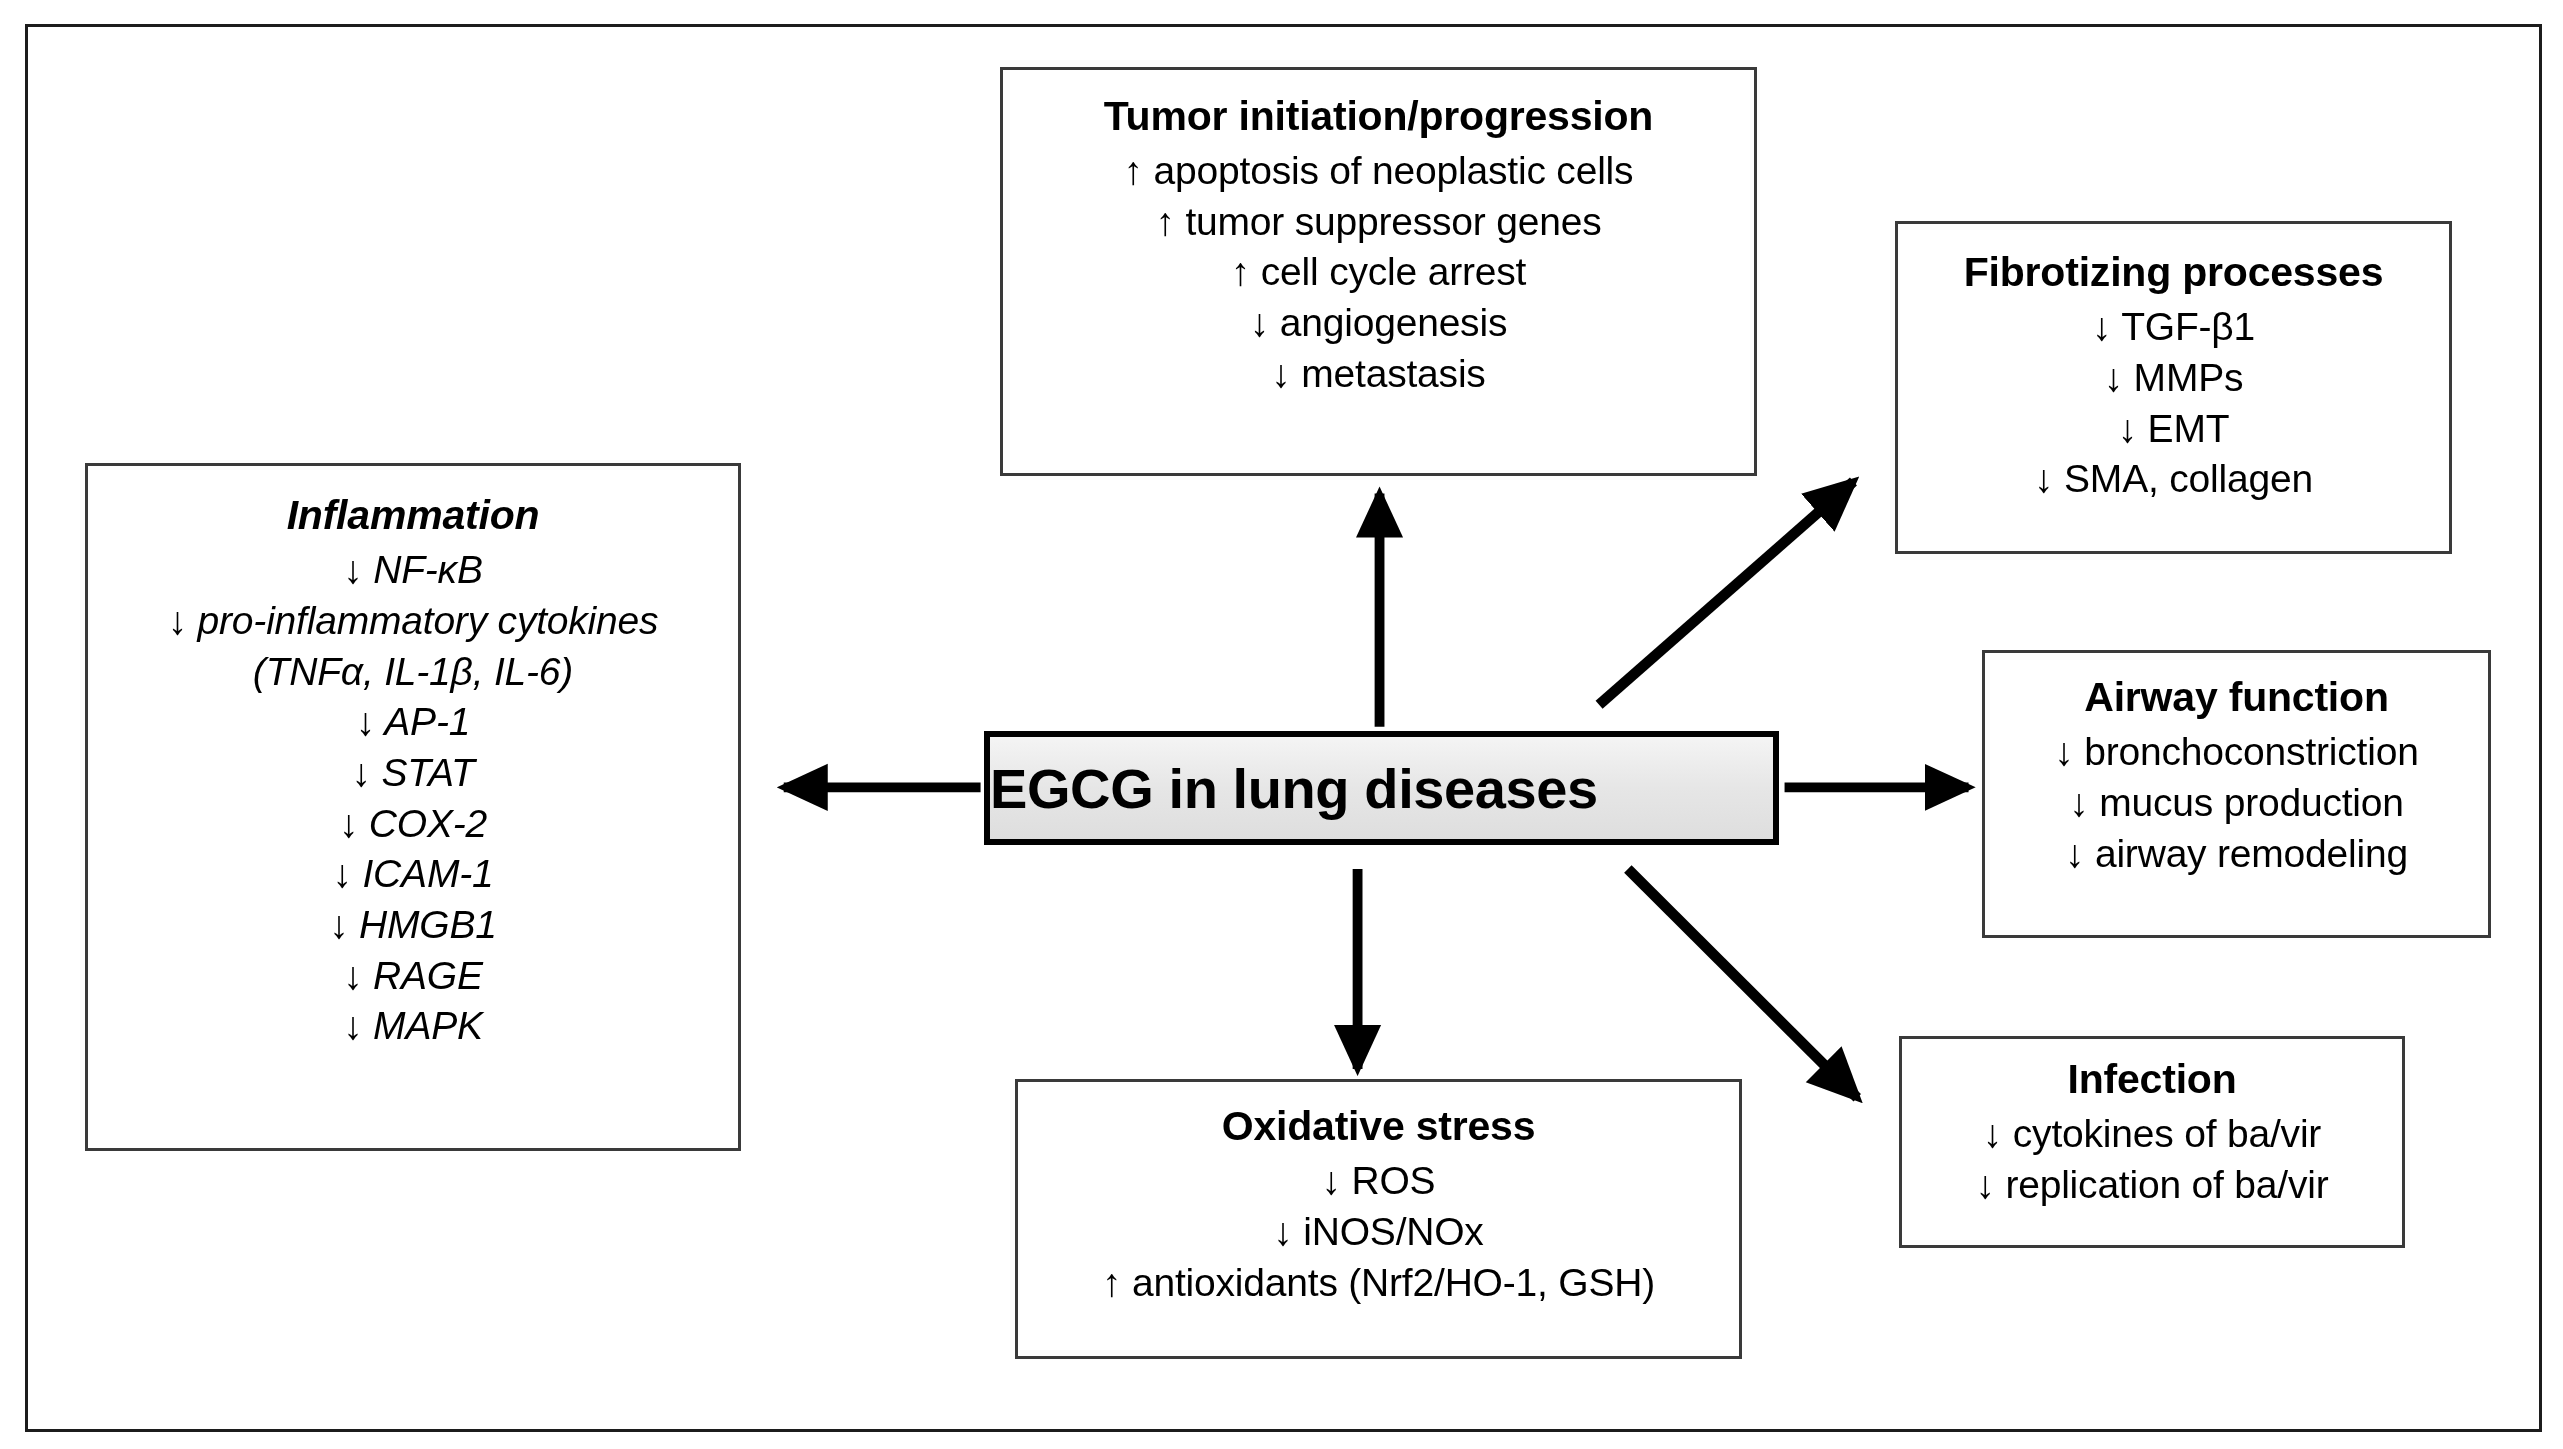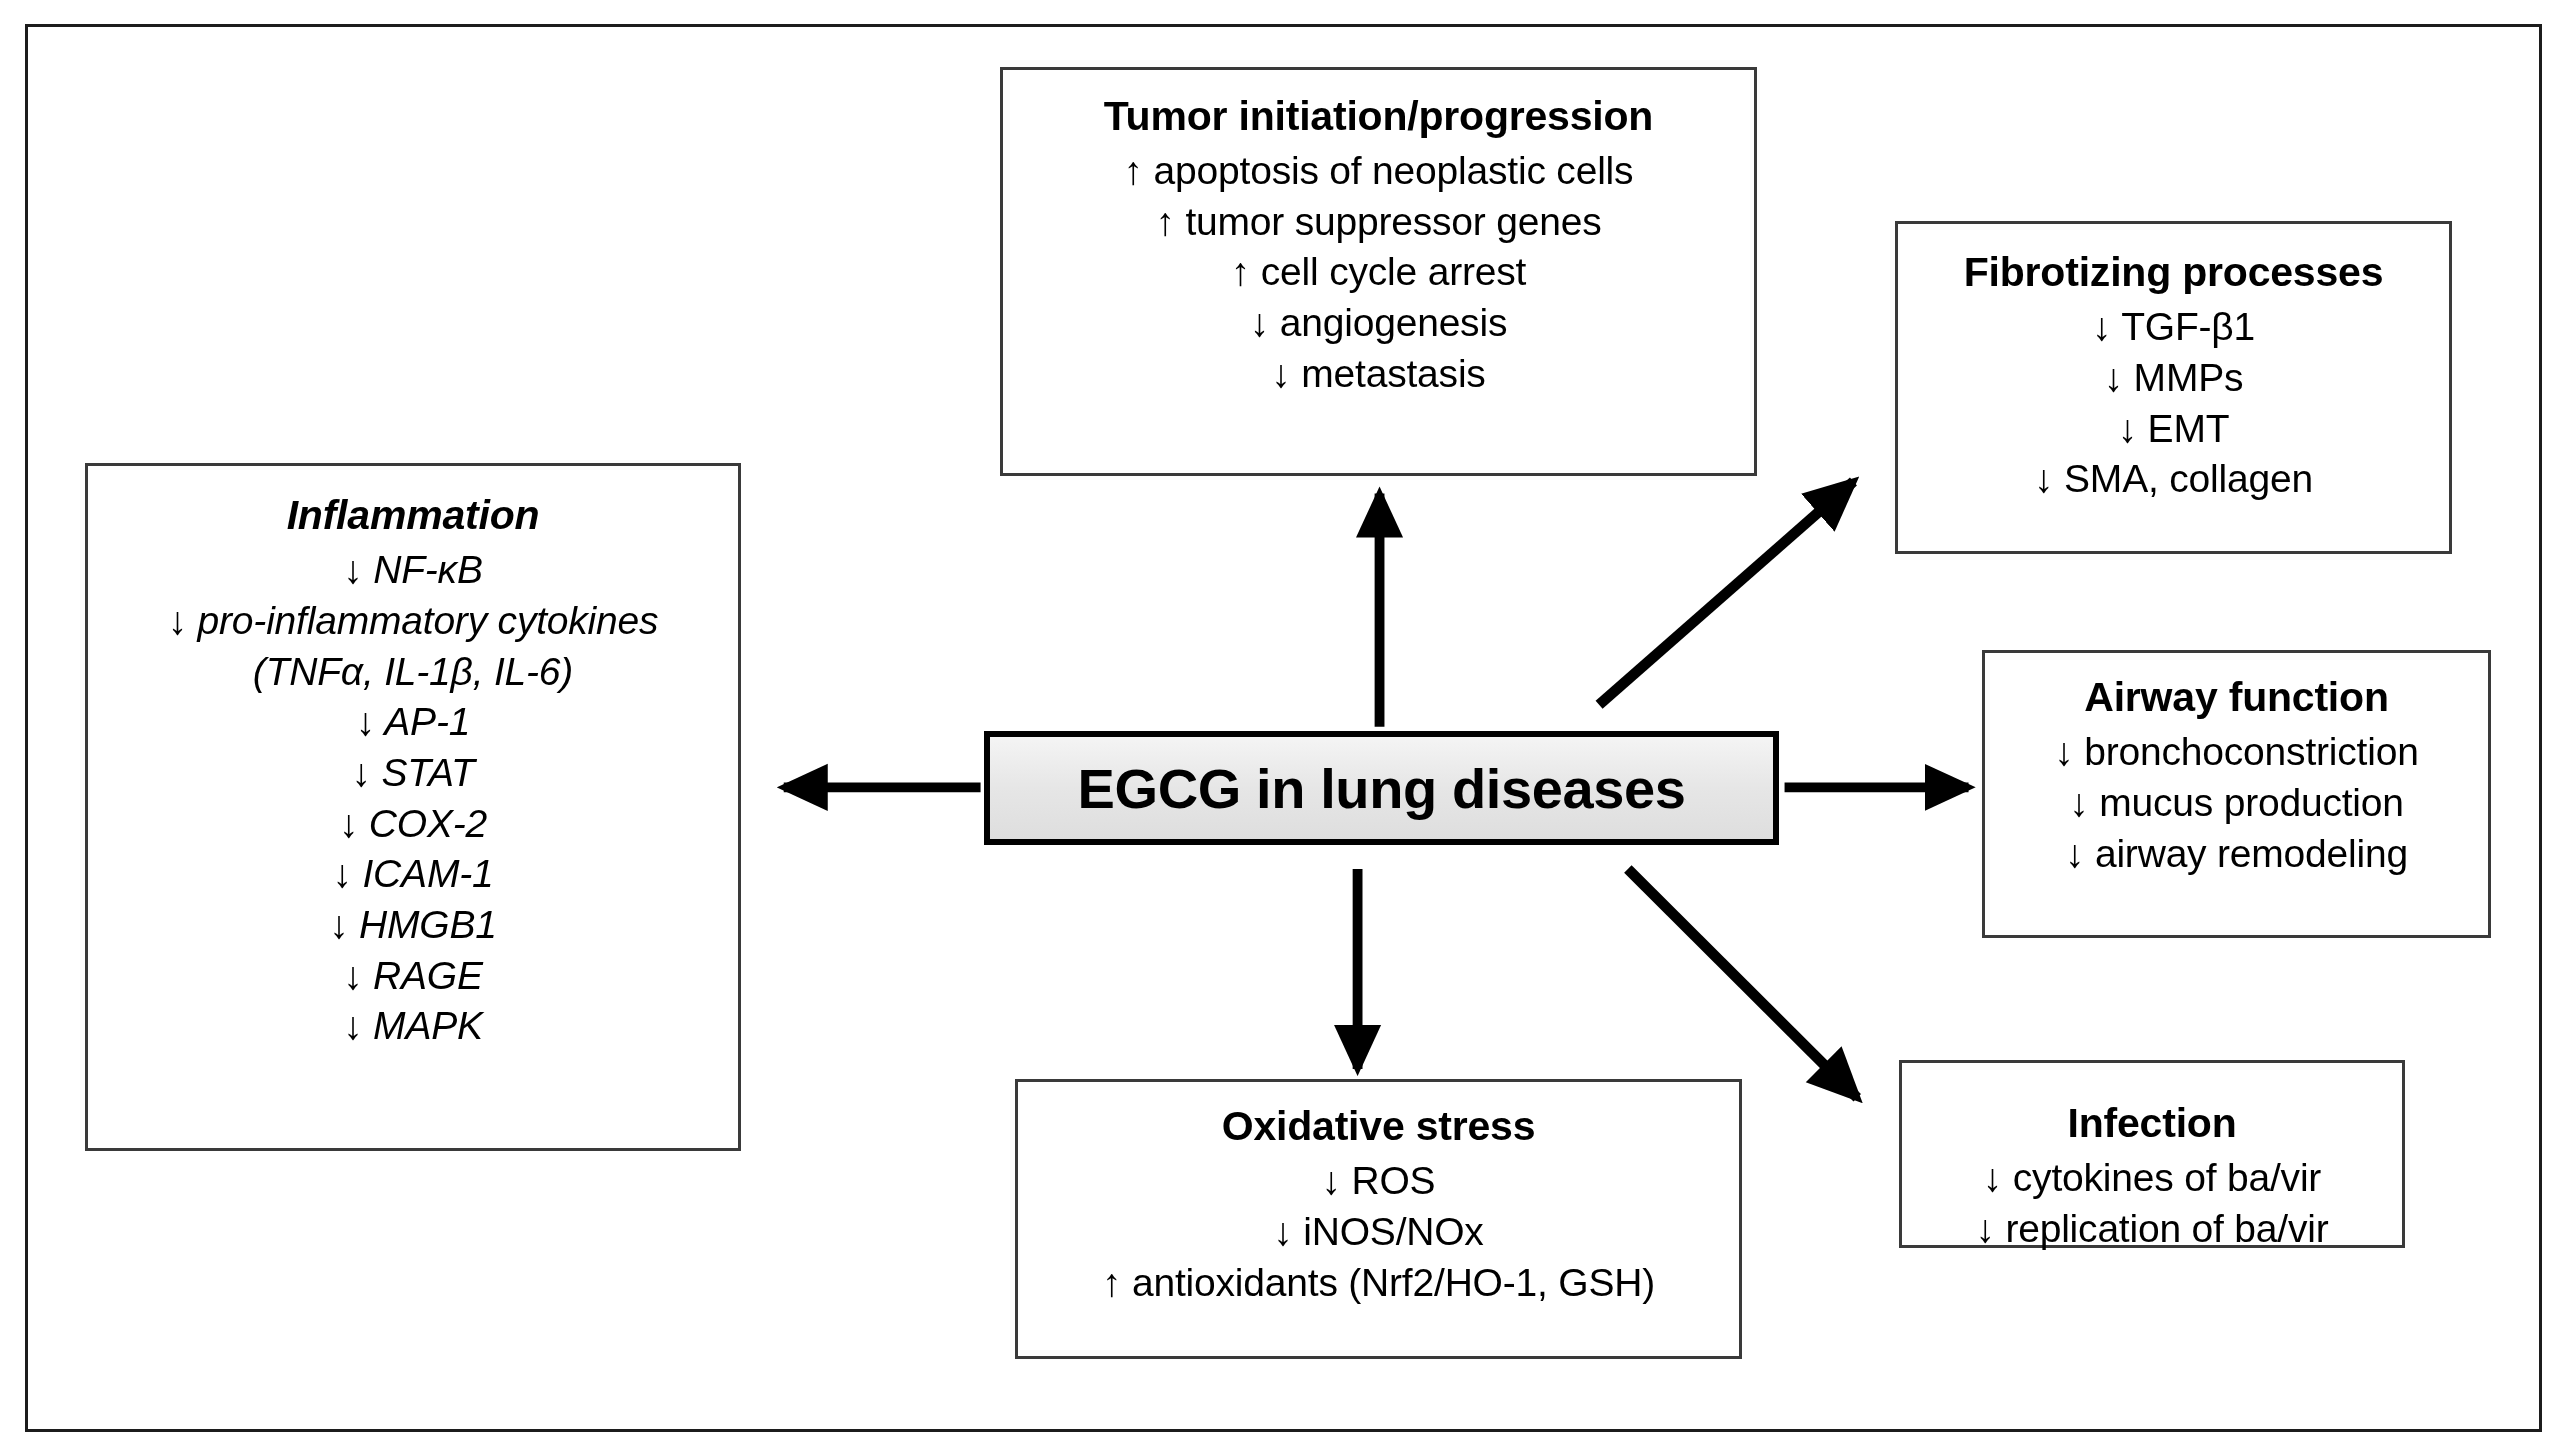--- a/index.html
+++ b/index.html
@@ -66,39 +66,39 @@
     left: 1895px; top: 221px; width: 557px; height: 333px;
     padding-top: 22px;
   }
 
   #box-airway {
     left: 1982px; top: 650px; width: 509px; height: 288px;
     padding-top: 18px;
   }
 
   #box-infection {
-    left: 1899px; top: 1060px; width: 506px; height: 188px;
-    padding-top: 34px;
+    left: 1899px; top: 1036px; width: 506px; height: 212px;
+    padding-top: 14px;
   }
 
   #box-oxidative {
     left: 1015px; top: 1079px; width: 727px; height: 280px;
     padding-top: 18px;
   }
 
   
   #box-center {
     position: absolute;
     left: 984px; top: 731px; width: 795px; height: 114px;
     box-sizing: border-box;
     border: 6.8px solid #000000;
     background: linear-gradient(to bottom, #f4f4f4 0%, #e6e6e6 50%, #dedede 100%);
     display: flex;
     align-items: center;
-    justify-content: center;
+    justify-content: flex-start;
   }
   #box-center .center-label {
     font-size: 56px;
     font-weight: bold;
     color: #000000;
     letter-spacing: -0.4px;
     white-space: nowrap;
   }
 
   

